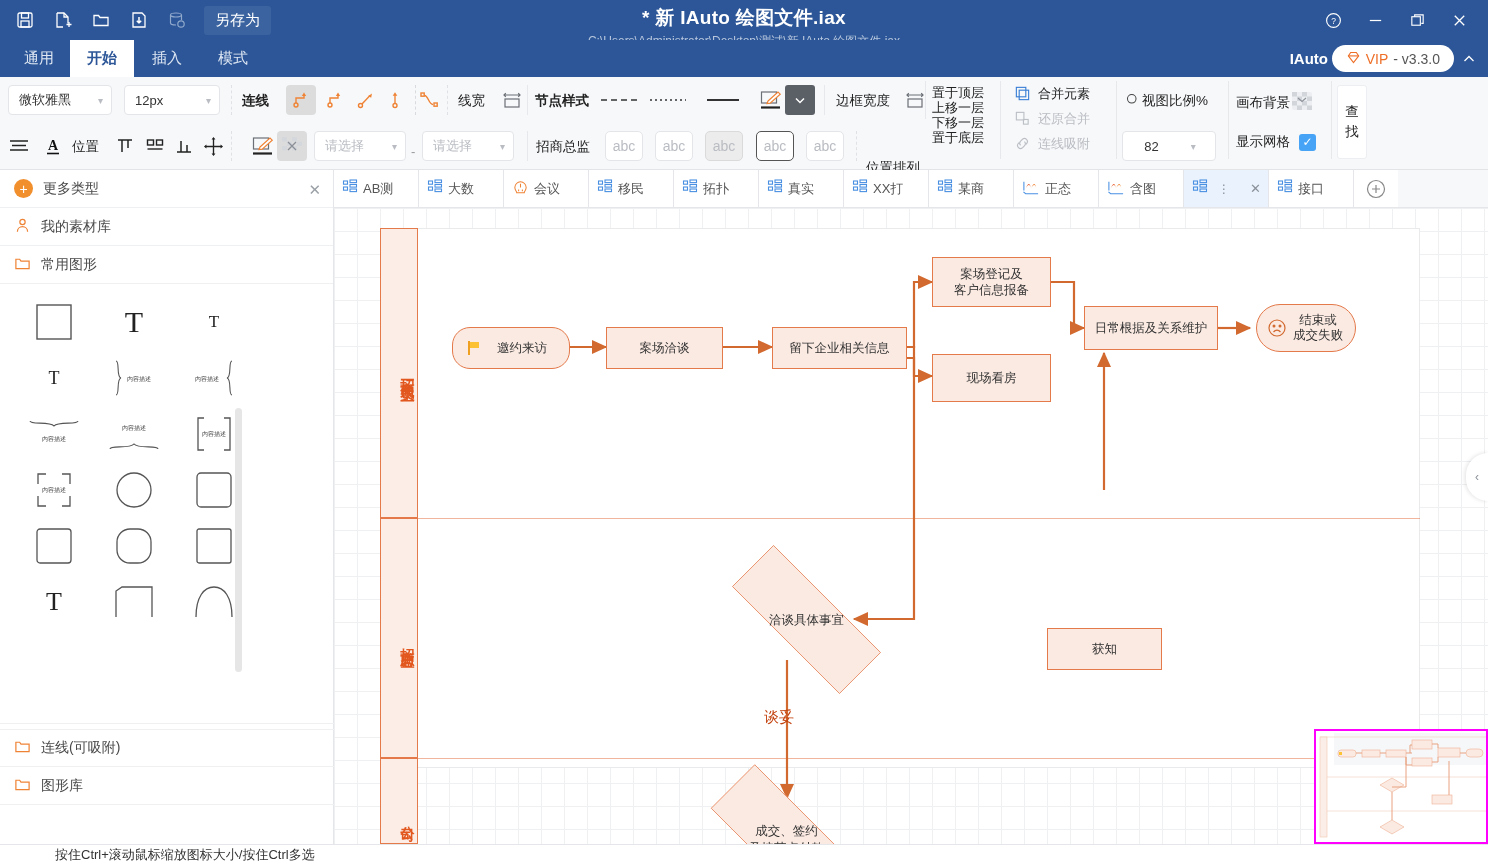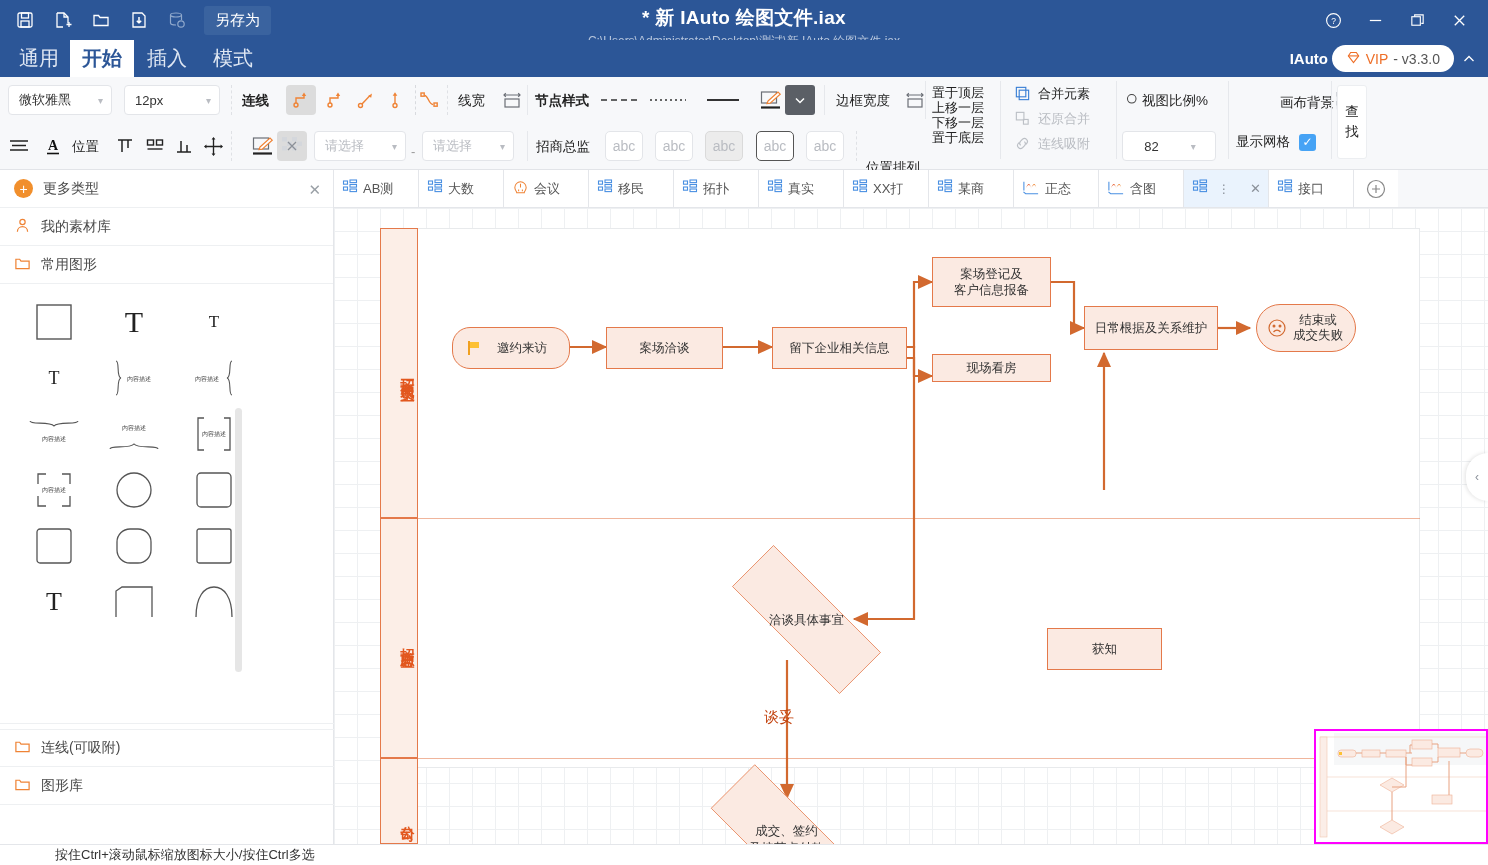--- a/index.html
+++ b/index.html
@@ -31,21 +31,21 @@
     color:#b7c6dd; font-size:12px; pointer-events:none;
   }
   .tb-win{ position:absolute; right:10px; top:0; height:40px; display:flex; align-items:center; gap:4px;}
   .winbtn{ width:38px;height:34px; display:flex;align-items:center;justify-content:center;color:#fff;cursor:pointer;border-radius:2px;}
   
   .ribbon-tabs{
     position:absolute; left:0; top:40px; width:1488px; height:37px; background:#2c5697;
   }
   .rtab{
     position:absolute; top:0; height:37px; padding:0 22px; display:flex;align-items:center;justify-content:center;
-    color:#dfe7f3; font-size:20px; cursor:pointer;
+    color:#dfe7f3; font-size:15px; cursor:pointer;
   }
   .rtab.active{ background:#fff; color:#2c5697; font-weight:600;}
   .brand{
     position:absolute; right:160px; top:0; height:37px; display:flex;align-items:center;
     color:#fff; font-size:15px; font-weight:600;
   }
   .vip{
     position:absolute; right:34px; top:5px; height:27px; background:#fff; border-radius:14px;
     display:flex;align-items:center; gap:5px; padding:0 14px; color:#ee6f28; font-size:14px; cursor:pointer;
   }
@@ -406,21 +406,21 @@
         </svg>
     </span>
     <span class="grp-label">视图比例%</span>
   </div>
   <div class="sel" style="position:absolute;left:1122px;top:54px;width:94px;justify-content:center;gap:24px;">
     <span>82</span>
       <span class="cv">▾</span>
   </div>
   <div style="position:absolute;left:1228px;top:4px;height:78px;border-left:1px solid #e6e8ec;width:1px;"></div>
 
-  <div style="position:absolute;left:1236px;top:13px;display:flex;align-items:center;gap:0;margin-left:44px;">
+  <div style="position:absolute;left:1236px;top:13px;display:flex;align-items:center;gap:0;">
     <span class="grp-label">画布背景</span>
     <span>
       <svg width="24" height="22" viewBox="0 0 24 22">
         <rect x="2" y="2" width="20" height="18" rx="2" fill="#eceef1"></rect>
         <g fill="#d2d5da">
             <rect x="2" y="2" width="5" height="4.5"></rect>
             <rect x="12" y="2" width="5" height="4.5"></rect>
             <rect x="7" y="6.5" width="5" height="4.5"></rect>
             <rect x="17" y="6.5" width="5" height="4.5"></rect>
             <rect x="2" y="11" width="5" height="4.5"></rect>
@@ -843,21 +843,21 @@
   <div class="node" style="left:272px;top:119px;width:117px;height:42px;">
     <span>案场洽谈</span>
   </div>
   <div class="node" style="left:438px;top:119px;width:135px;height:42px;">
     <span>留下企业相关信息</span>
   </div>
   <div class="node" style="left:598px;top:49px;width:119px;height:50px;">
     <span style="white-space:pre-line;">案场登记及
 客户信息报备</span>
   </div>
-  <div class="node" style="left:598px;top:146px;width:119px;height:28px;">
+  <div class="node" style="left:598px;top:146px;width:119px;height:48px;">
     <span>现场看房</span>
   </div>
   <div class="node" style="left:750px;top:98px;width:134px;height:44px;">
     <span>日常根据及关系维护</span>
   </div>
   <div class="node round" style="left:922px;top:96px;width:100px;height:48px;border-radius:24px;">
     <span style="position:absolute;left:10px;top:13px;">
       <svg width="20" height="20" viewBox="0 0 20 20" fill="none" stroke="#d2692f" stroke-width="1.2">
           <circle cx="10" cy="10" r="8"></circle>
           <circle cx="7" cy="8" r=".9" fill="#d2692f"></circle>

